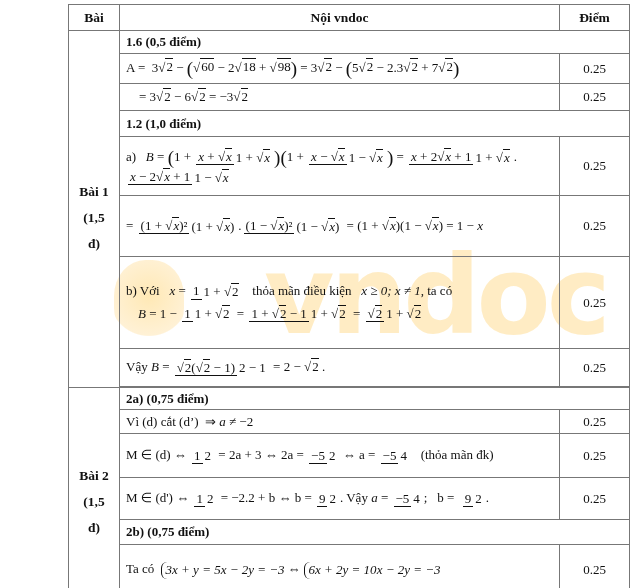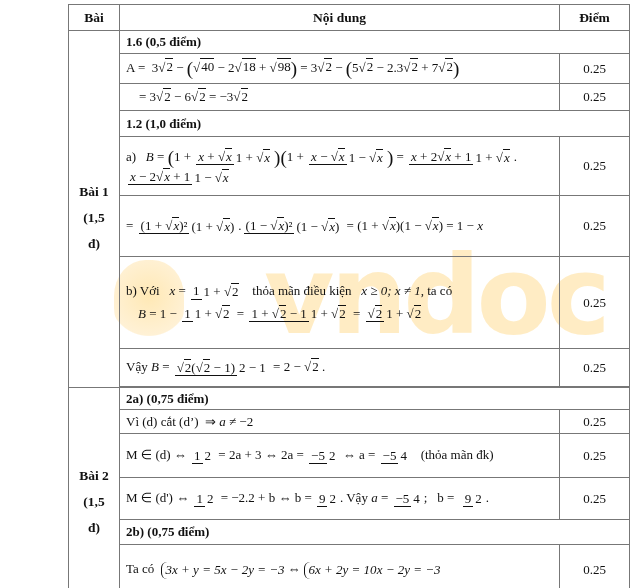--- a/index.html
+++ b/index.html
@@ -40,36 +40,36 @@
 
 <table class="sheet">
   <colgroup>
       <col class="c1">
       <col class="c2">
       <col class="c3">
     </colgroup>
   <tbody>
       <tr>
     <th>Bài</th>
-    <th>Nội dung</th>
+    <th>Nội vndoc</th>
     <th>Điểm</th>
   </tr>
 
   <tr style="height:23px">
     <td class="bai" rowspan="9">
       <div class="bai-wrap">
         <div>Bài 1</div>
         <div>(1,5 đ)</div>
       </div>
     </td>
     <td class="sub" colspan="2">1.6 (0,5 điểm)</td>
   </tr>
   <tr style="height:30px">
     <td class="content m">
-      A = &nbsp;3√<span class="sq">2</span> − <span class="big">(</span>√<span class="sq">40</span> − 2√<span class="sq">18</span> + √<span class="sq">98</span><span class="big">)</span> = 3√<span class="sq">2</span> − <span class="big">(</span>5√<span class="sq">2</span> − 2.3√<span class="sq">2</span> + 7√<span class="sq">2</span><span class="big">)</span>
+      A = &nbsp;3√<span class="sq">2</span> − <span class="big">(</span>√<span class="sq">60</span> − 2√<span class="sq">18</span> + √<span class="sq">98</span><span class="big">)</span> = 3√<span class="sq">2</span> − <span class="big">(</span>5√<span class="sq">2</span> − 2.3√<span class="sq">2</span> + 7√<span class="sq">2</span><span class="big">)</span>
     </td>
     <td class="score">0.25</td>
   </tr>
   <tr style="height:27px">
     <td class="content m">
       &nbsp;&nbsp;&nbsp;&nbsp;= 3√<span class="sq">2</span> − 6√<span class="sq">2</span> = −3√<span class="sq">2</span>
     </td>
     <td class="score">0.25</td>
   </tr>
   <tr style="height:26px">

